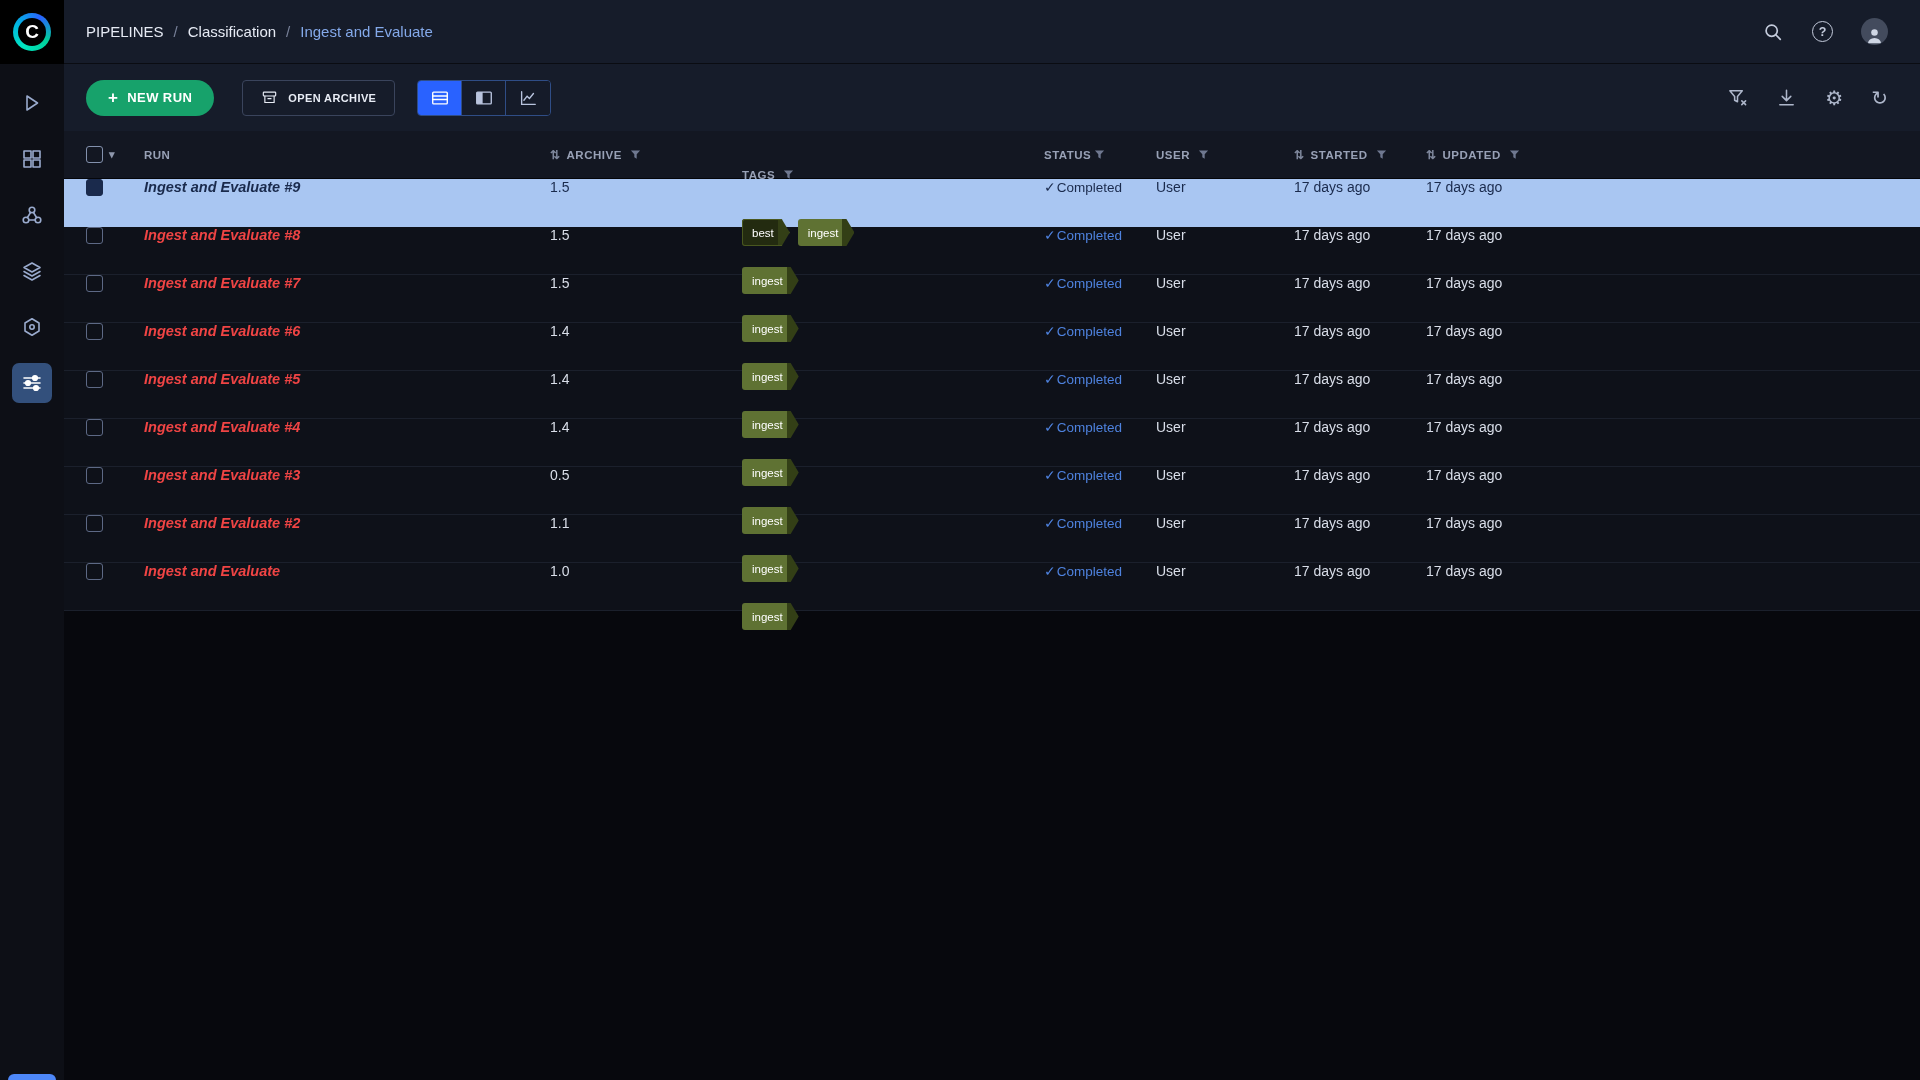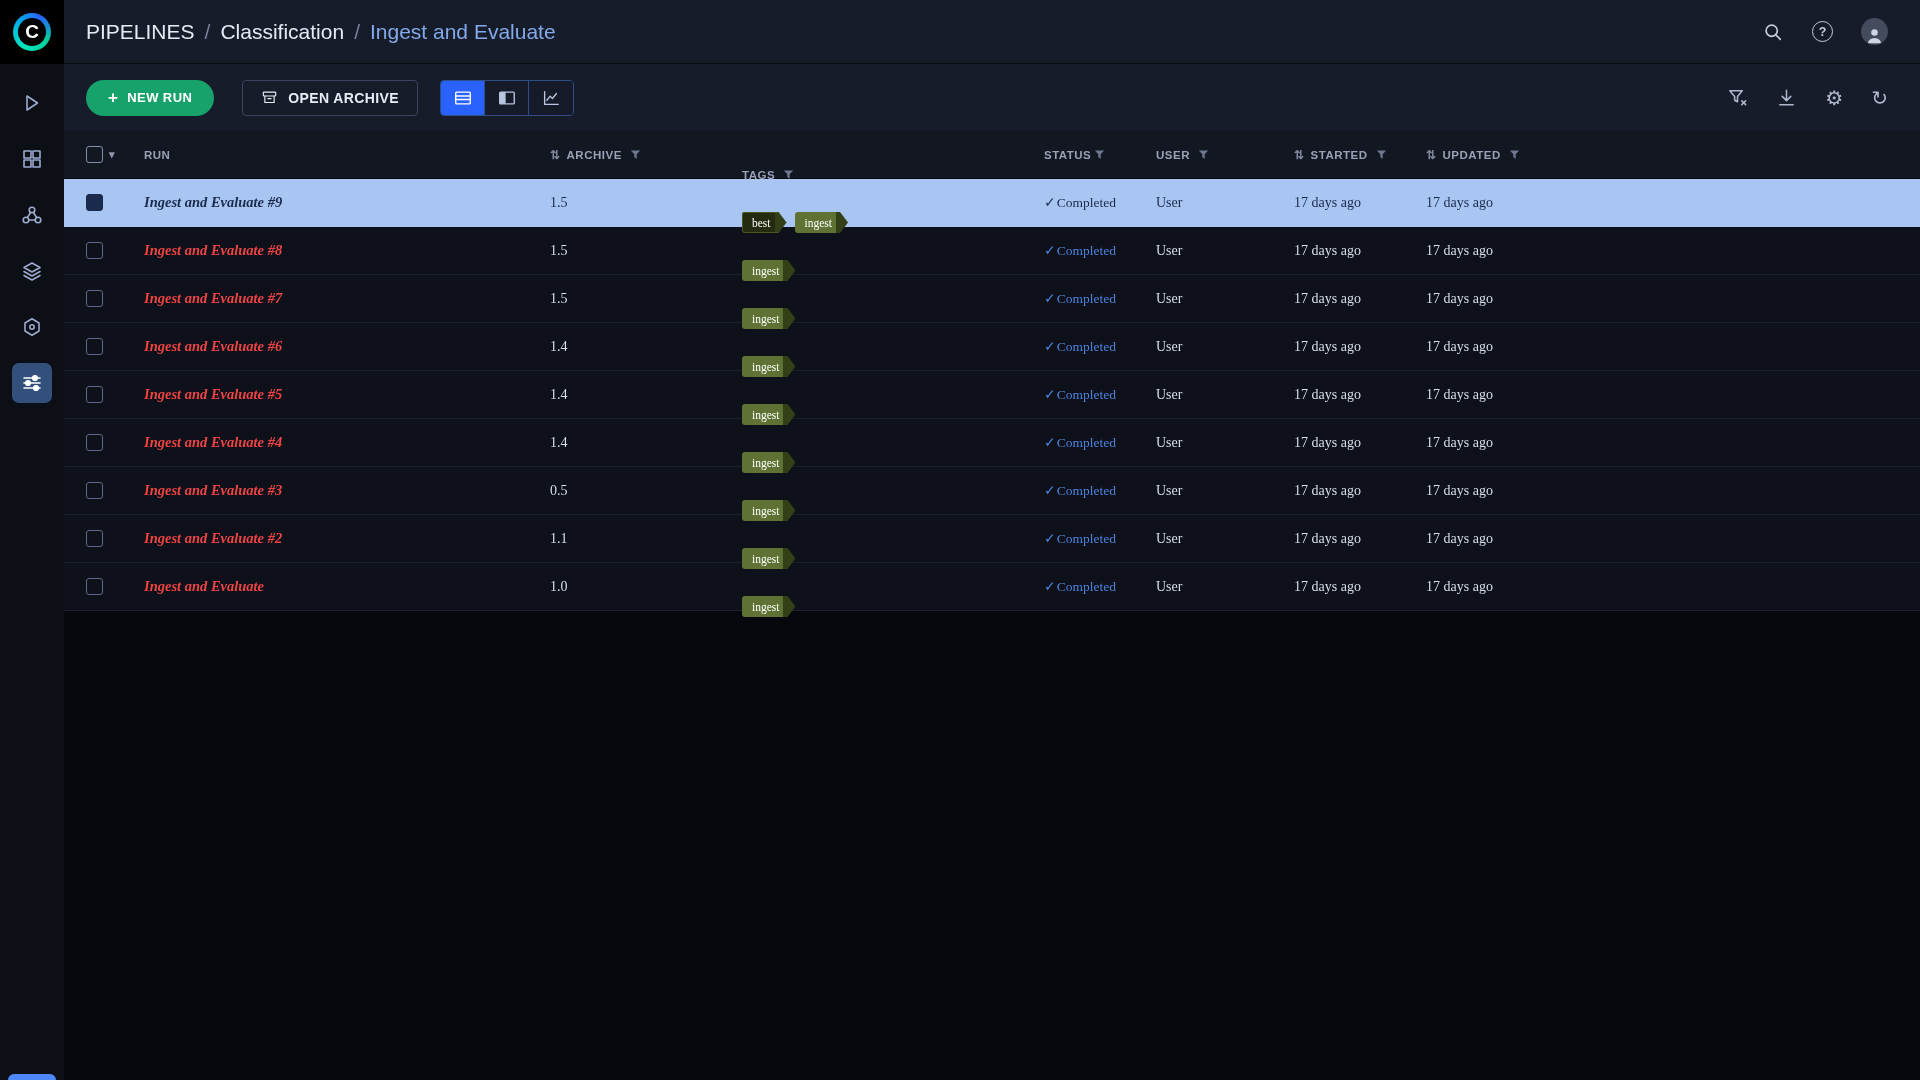--- a/index.html
+++ b/index.html
@@ -20,83 +20,83 @@
                color:#9aabce; cursor:pointer; }
   .side-icon.active { background:var(--sidebar-active-bg,#33507c); color:#fff; }
   .side-icon svg { width:22px; height:22px; stroke:currentColor; fill:none; stroke-width:1.6;
                    stroke-linecap:round; stroke-linejoin:round; }
   .bottom-widget { position:absolute; left:8px; bottom:-24px; width:48px; height:30px; border-radius:6px;
                    background:#4d87f8; cursor:pointer; z-index:30; }
 
   
   .topbar { position:absolute; left:64px; top:0; right:0; height:64px; background:#161c2a;
             display:flex; align-items:center; padding:0 32px 0 22px; border-bottom:1px solid #0a0c12; }
-  .breadcrumb { display:flex; align-items:center; gap:10px; font-size:21px; color:#e6eaf4; }
+  .breadcrumb { display:flex; align-items:center; gap:10px; font-size:15px; color:#e6eaf4; }
   .crumb { cursor:pointer; }
   .crumb-sep { color:#79829a; }
   .crumb.active { color:var(--breadcrumb-active,#84a9ea); cursor:default; }
   .top-actions { margin-left:auto; display:flex; align-items:center; gap:28px; color:#c4cbdc; }
   .icon-btn { display:flex; align-items:center; justify-content:center; cursor:pointer; }
   .icon-btn svg { width:22px; height:22px; stroke:currentColor; fill:none; stroke-width:1.7; stroke-linecap:round; }
   .help-circle { width:21px; height:21px; border:1.7px solid #c4cbdc; border-radius:50%;
                  display:flex; align-items:center; justify-content:center; font-size:12.5px; font-weight:bold; }
   .avatar { width:27px; height:27px; border-radius:50%; background:#434b5d; display:flex; align-items:flex-end; justify-content:center; overflow:hidden; }
   .avatar svg { width:19px; height:19px; fill:#cfd6e4; stroke:none; }
 
   
   .toolbar { position:absolute; left:64px; top:64px; right:0; height:67px; background:#161c2a;
              display:flex; align-items:center; padding:0 32px 0 22px; }
   .btn-new-run { height:36px; padding:0 22px; border-radius:18px; border:none; cursor:pointer;
                  background:var(--new-run-green,#17a26b); color:#fff; font-weight:bold; font-size:13px;
                  letter-spacing:.4px; display:flex; align-items:center; gap:9px; font-family:inherit; }
   .btn-new-run .plus { font-size:17px; font-weight:bold; line-height:1; }
   .btn-archive { height:36px; padding:12px 18px; margin-left:28px; border-radius:4px; cursor:pointer;
                  background:transparent; border:1px solid #3a445c; color:#e8ecf5; font-weight:bold;
-                 font-size:14px; letter-spacing:.4px; display:flex; align-items:center; gap:10px; font-family:inherit; }
+                 font-size:11px; letter-spacing:.4px; display:flex; align-items:center; gap:10px; font-family:inherit; }
   .btn-archive svg { width:17px; height:17px; stroke:currentColor; fill:none; stroke-width:1.5; stroke-linecap:round; }
   .view-toggle { display:flex; margin-left:22px; height:36px; border:1px solid #2f4d86; border-radius:4px; overflow:hidden; }
   .seg { width:44px; display:flex; align-items:center; justify-content:center; color:#b9c4de;
          background:#151b29; border-right:1px solid #2f4d86; cursor:pointer; }
   .seg:last-child { border-right:none; }
   .seg.active { background:var(--accent-blue,#2962ff); color:#fff; }
   .seg svg { width:20px; height:20px; stroke:currentColor; fill:none; stroke-width:1.5; stroke-linecap:round; }
   .toolbar-actions { margin-left:auto; display:flex; align-items:center; gap:28px; color:#aeb7cb; }
   .glyph-icon { font-size:20px; line-height:1; cursor:pointer; }
   .toolbar-actions svg { width:21px; height:21px; stroke:currentColor; fill:none; stroke-width:1.6; stroke-linecap:round; stroke-linejoin:round; }
 
   
   .table { position:absolute; left:64px; top:131px; right:0; }
   .thead { height:48px; background:#131722; display:flex; align-items:center;
            font-size:11.5px; font-weight:bold; letter-spacing:.5px; color:#98a1b6; border-bottom:1px solid #05060a; }
   .th { display:flex; align-items:center; gap:6px; cursor:pointer; }
   .sort-glyph { font-size:12px; color:#7e879c; }
   .funnel { width:11px; height:11px; fill:#6f7890; margin-left:2px; }
-  .row { height:48px; display:flex; align-items:center; background:#0e1119;
-         border-bottom:1px solid #1b202c; font-size:14px; color:#d9dee9; cursor:pointer;font-family:Liberation Serif, serif; }
+  .row { height:48px; display:flex; align-items:flex-start; background:#0e1119;
+         border-bottom:1px solid #1b202c; font-size:14px; color:#d9dee9; cursor:pointer; }
   .row.selected { background:var(--selected-row-bg,#a9c6f2); color:var(--selected-row-text,#1a2a4c);
                   border-bottom-color:var(--selected-row-bg,#a9c6f2); }
   .cell { display:flex; align-items:center; }
   .c-check   { flex:0 0 56px; padding-left:22px; gap:6px; }
   .c-run     { flex:0 0 426px; padding-left:24px; }
   .c-version { flex:0 0 196px; padding-left:4px; }
   .c-tags    { flex:0 0 300px;margin-top:40px; }
   .c-status  { flex:0 0 114px; padding-left:2px; gap:1px; }
   .c-user    { flex:0 0 138px; }
   .c-started { flex:0 0 132px; }
   .c-updated { flex:1 1 auto; }
   .checkbox { width:17px; height:17px; border:1.5px solid #5d6985; border-radius:3px; background:transparent; flex:none; cursor:pointer; }
   .thead .checkbox { border-color:#8391ad; }
   .caret { color:#8e97ac; font-size:11px; cursor:pointer; }
   .row.selected .checkbox { background:var(--selected-row-text,#1a2a4c); border-color:var(--selected-row-text,#1a2a4c); }
   .run-name { font-style:italic; font-weight:bold; font-size:14.5px; color:#ef4444; }
   .row.selected .run-name { color:var(--selected-row-text,#1a2a4c); }
   .status-check, .status-text { color:var(--status-blue,#4e82de); font-size:13.5px; }
   .status-check { font-size:14px; }
   .row.selected .status-check, .row.selected .status-text { color:var(--selected-row-text,#1a2a4c); }
-  .tag { position:relative; display:inline-flex; align-items:center; height:21px; padding:0 16px 0 10px;
+  .tag { position:relative; display:inline-flex; align-items:center; height:27px; padding:0 16px 0 10px;
          font-size:11.5px; color:#fff; margin-right:8px; border-radius:3px 0 0 3px;
          clip-path:polygon(0 0, calc(100% - 8px) 0, 100% 50%, calc(100% - 8px) 100%, 0 100%); }
   .tag-ingest { background:linear-gradient(90deg, var(--tag-ingest,#5f7233) 0, var(--tag-ingest,#5f7233) calc(100% - 12px),
                 var(--tag-tip,#333f16) calc(100% - 12px)); }
   .tag-best { background:linear-gradient(90deg, var(--tag-best,#232b10) 0, var(--tag-best,#232b10) calc(100% - 12px),
               var(--tag-tip,#333f16) calc(100% - 12px)); box-shadow:inset 0 0 0 1px #49571f; }
 </style>
 </head>
 <body>
 

